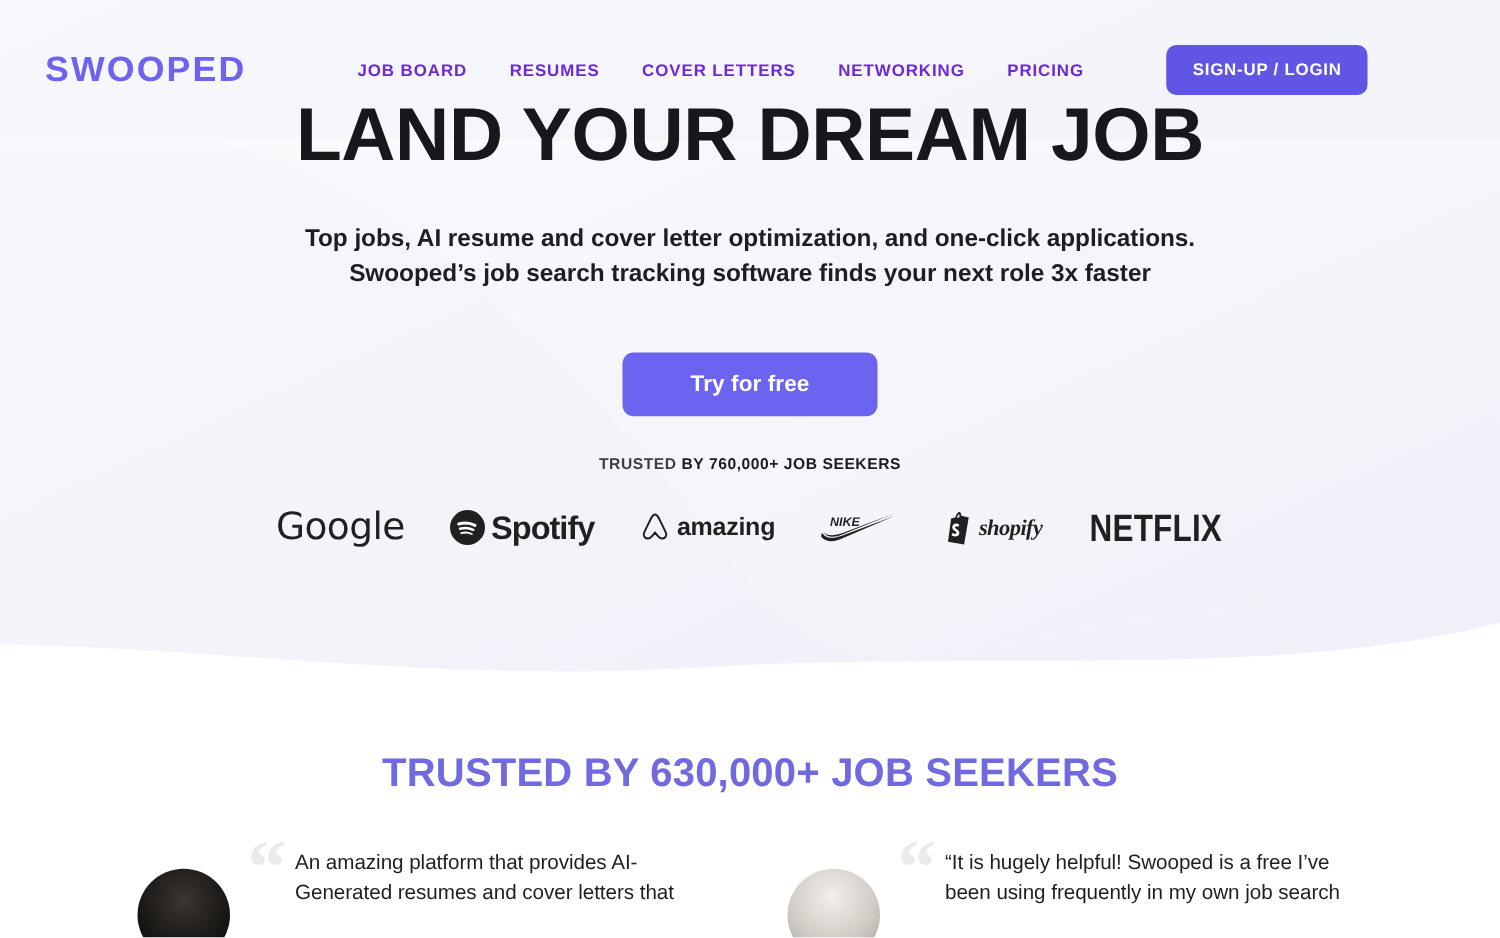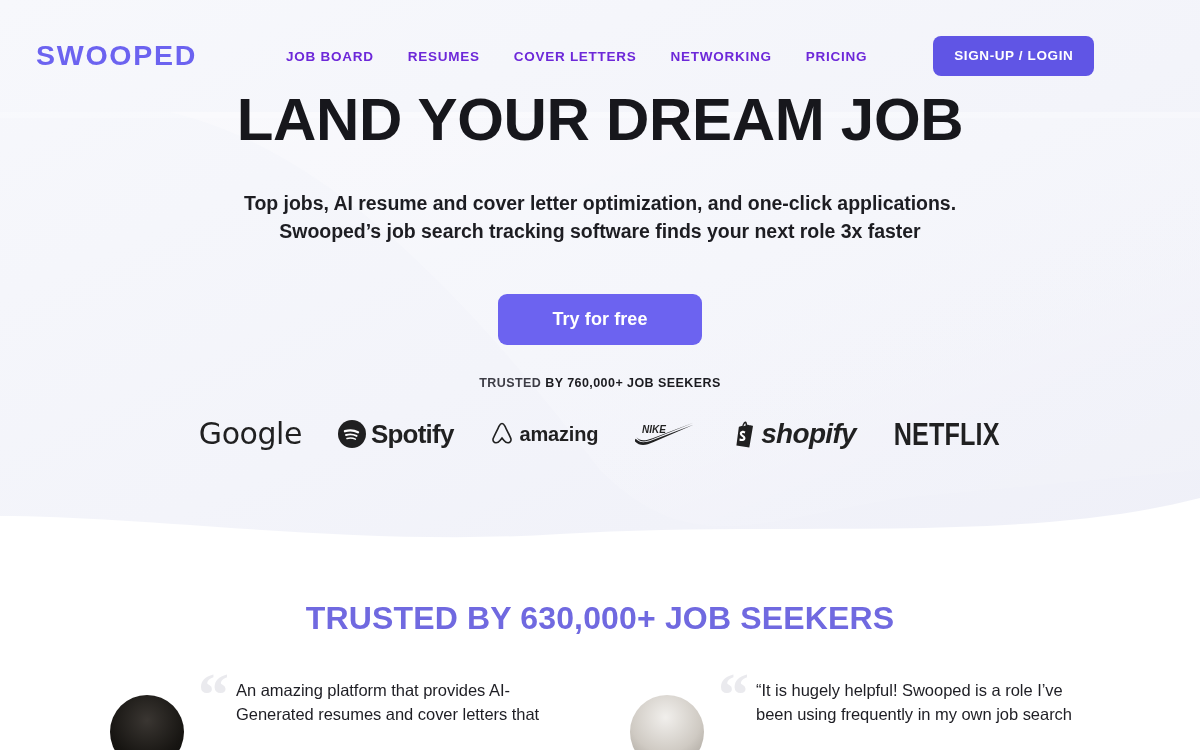--- a/index.html
+++ b/index.html
@@ -87,21 +87,21 @@
     font-weight: 700;
     letter-spacing: 0.045em;
     white-space: nowrap;
     cursor: pointer;
     line-height: 1;
   }
 
   
   .hero {
     position: absolute;
-    left: 0; top: 12px;
+    left: 0; top: 0;
     width: 1200px;
     z-index: 5;
     text-align: center;
     padding-top: 76px;
   }
 
   .hero-title {
     font-size: 60px;
     font-weight: 800;
     letter-spacing: -0.005em;
@@ -182,22 +182,22 @@
   .logo-airbnb { display: flex; align-items: center; gap: 6px; }
   .logo-airbnb .ab-text {
     font-size: 20px; font-weight: 600; color: #111;
     letter-spacing: -0.01em; line-height: 1;
   }
 
   .logo-nike { display: flex; align-items: center; }
 
   .logo-shopify { display: flex; align-items: center; gap: 5px; }
   .logo-shopify .sh-text {
-    font-size: 28px; font-weight: 700; font-style: italic; color: #111;
-    letter-spacing: -0.025em; line-height: 1;
+    font-size: 18px; font-weight: 700; font-style: italic; color: #111;
+    letter-spacing: -0.025em; line-height: 1; font-family: Liberation Serif, serif;
   }
 
   .logo-netflix {
     font-size: 26px; font-weight: 800; color: #111;
     letter-spacing: 0.005em; line-height: 1;
     transform: scaleY(1.18) scaleX(0.97);
   }
 
   
   .testimonials {
@@ -379,20 +379,20 @@
         <div class="quote-block">
           <span class="quote-mark">“</span>
           <p class="quote-text">An amazing platform that provides AI-Generated resumes and cover letters that</p>
         </div>
       </div>
 
       <div class="testimonial-card">
         <div class="avatar light"></div>
         <div class="quote-block">
           <span class="quote-mark">“</span>
-          <p class="quote-text">“It is hugely helpful! Swooped is a role I’ve been using frequently in my own job search</p>
+          <p class="quote-text">“It is hugely helpful! Swooped is a free I’ve been using frequently in my own job search</p>
         </div>
       </div>
 
     </div>
   </section>
 
 </div>
 
 </body></html>

